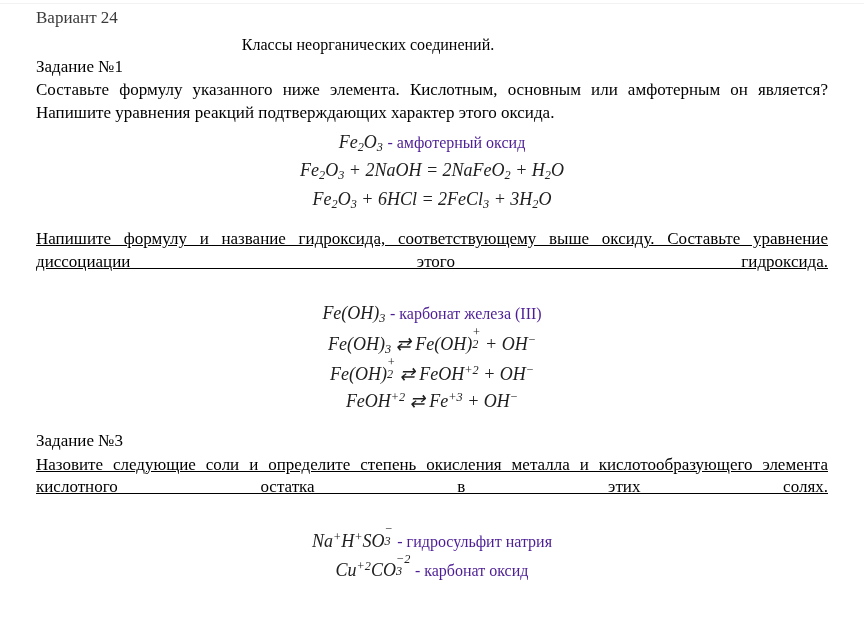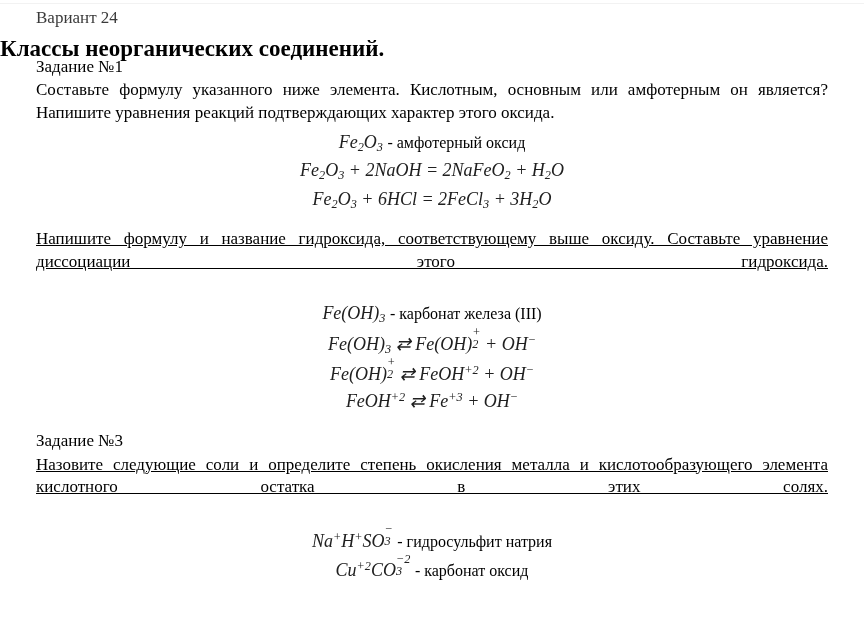--- a/index.html
+++ b/index.html
@@ -28,22 +28,23 @@
     font-family: "Liberation Serif", serif;
     font-size: 17px;
     color: #3a3a3a;
     font-weight: normal;
   }
   .doc-title {
     position: absolute;
     left: 0;
     right: 0;
     top: 36px;
-    font-size: 23px;
-    font-weight: bold;
+    text-align: center;
+    font-size: 16px;
+    font-weight: normal;
     color: #000;
   }
   .content {
     position: absolute;
     left: 36px;
     top: 56px;
     width: 792px;
   }
   .task-head {
     font-size: 17px;
@@ -73,21 +74,21 @@
     font-family: "Liberation Serif", serif;
     font-style: italic;
     font-size: 18px;
     line-height: 1.55;
     color: #202020;
     white-space: nowrap;
   }
   .formula-line .note {
     font-style: normal;
     font-size: 16px;
-    color: #000000;
+    color: #4c1d95;
   }
   sub {
     font-size: 0.68em;
     vertical-align: -0.28em;
     font-style: italic;
   }
   sup {
     font-size: 0.68em;
     vertical-align: 0.48em;
     font-style: italic;

